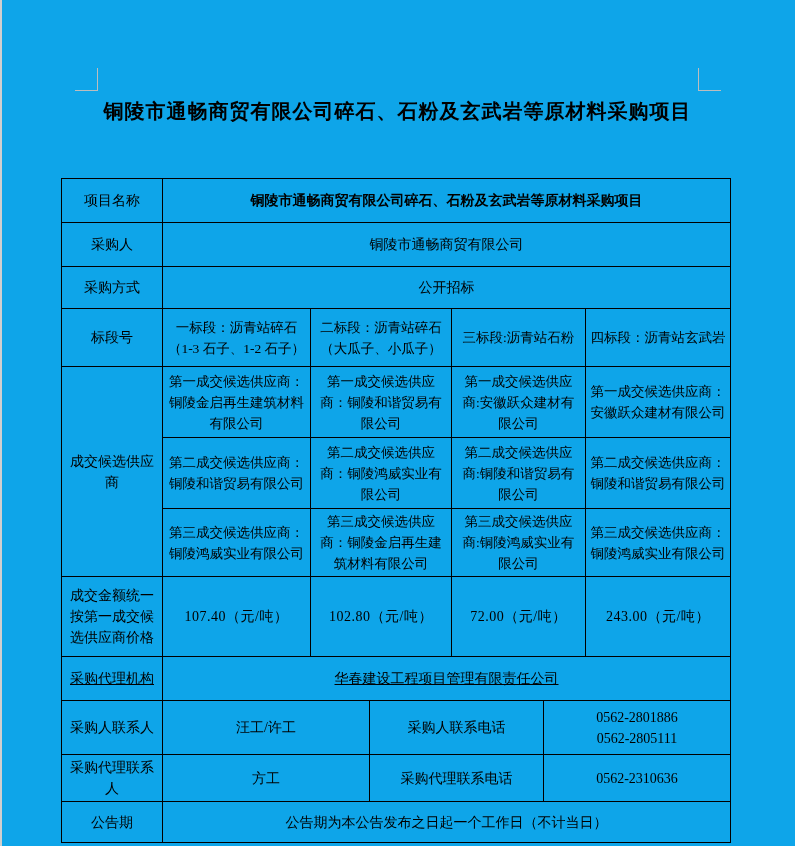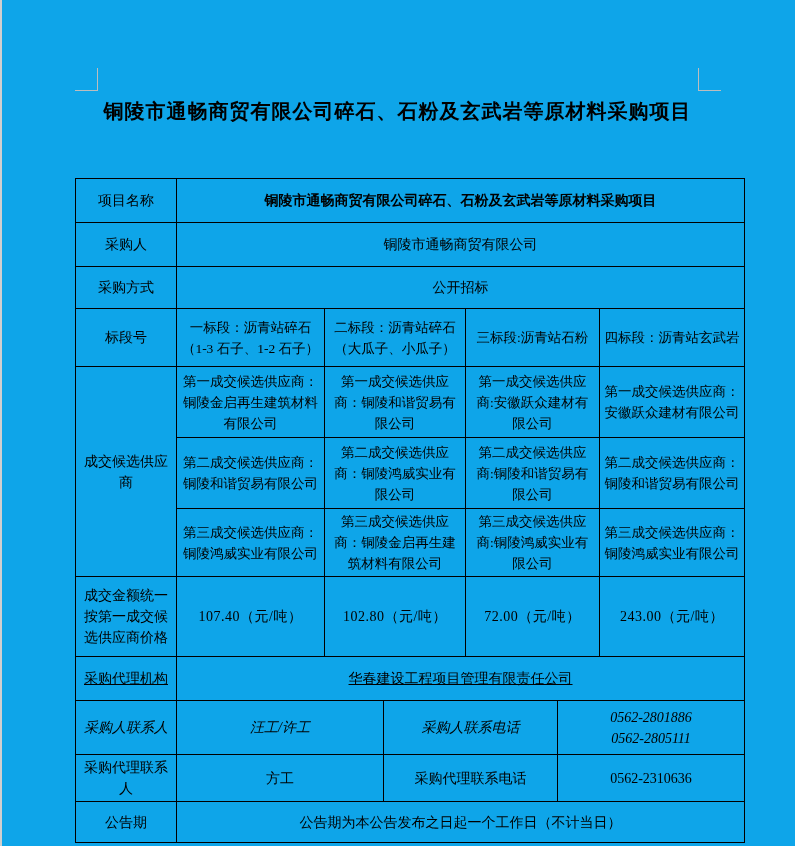--- a/index.html
+++ b/index.html
@@ -47,21 +47,21 @@
     font-weight: bold;
     font-size: 20px;
     letter-spacing: 1px;
     line-height: 26px;
   }
   .doc-title.line1 { top: 98px; }
   .doc-title.line2 { top: 146px; }
 
   table.doc-table {
     position: absolute;
-    left: 75px;
+    left: 61px;
     top: 178px;
     width: 669px;
     border-collapse: collapse;
     table-layout: fixed;
     font-size: 14px;
   }
   table.doc-table td {
     border: 1px solid #000000;
     vertical-align: middle;
     text-align: center;
@@ -89,21 +89,21 @@
   td.phone-cell { line-height: 22px; }
   tr.r1  { height: 44px; }
   tr.r2  { height: 44px; }
   tr.r3  { height: 42px; }
   tr.r4  { height: 58px; }
   tr.r5  { height: 71px; }
   tr.r6  { height: 71px; }
   tr.r7  { height: 62px; }
   tr.r8  { height: 80px; }
   tr.r9  { height: 44px; text-decoration: underline; }
-  tr.r10 { height: 54px; font-style: italic; }
+  tr.r10 { height: 54px; }
   tr.r11 { height: 47px; }
   tr.r12 { height: 41px; }
 </style>
 </head>
 <body>
 
 <div class="page">
 
   <div class="page-left-edge"></div>
   <div class="crop-mark tl"></div>

